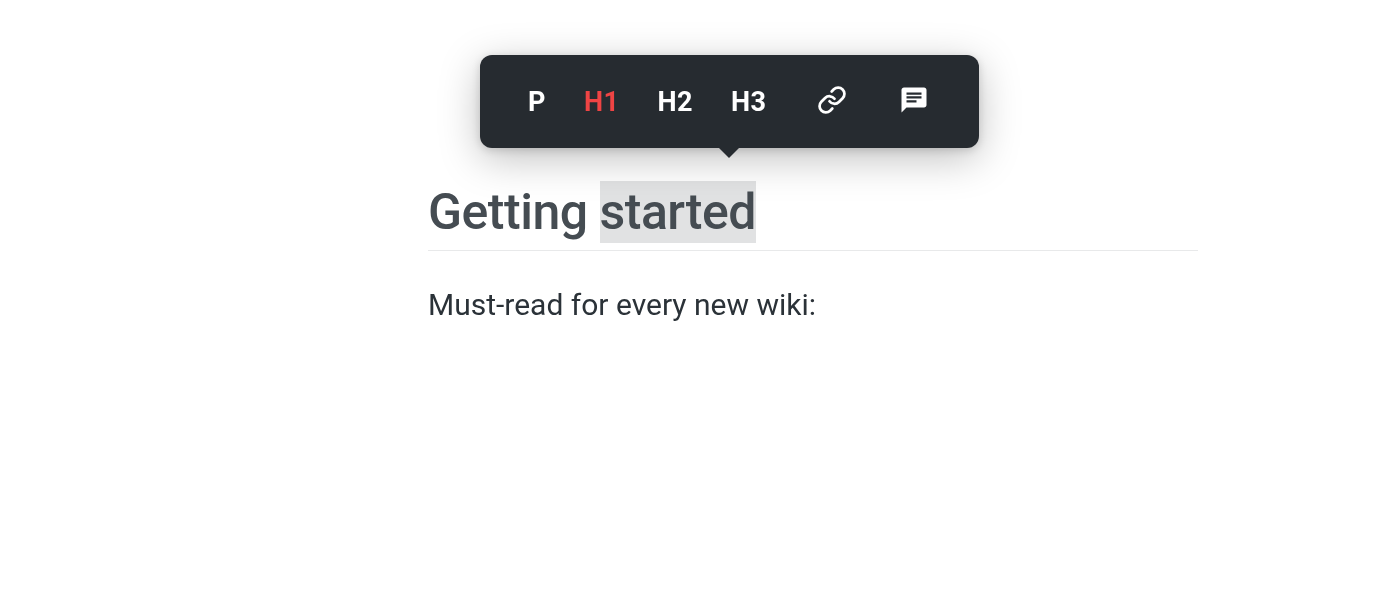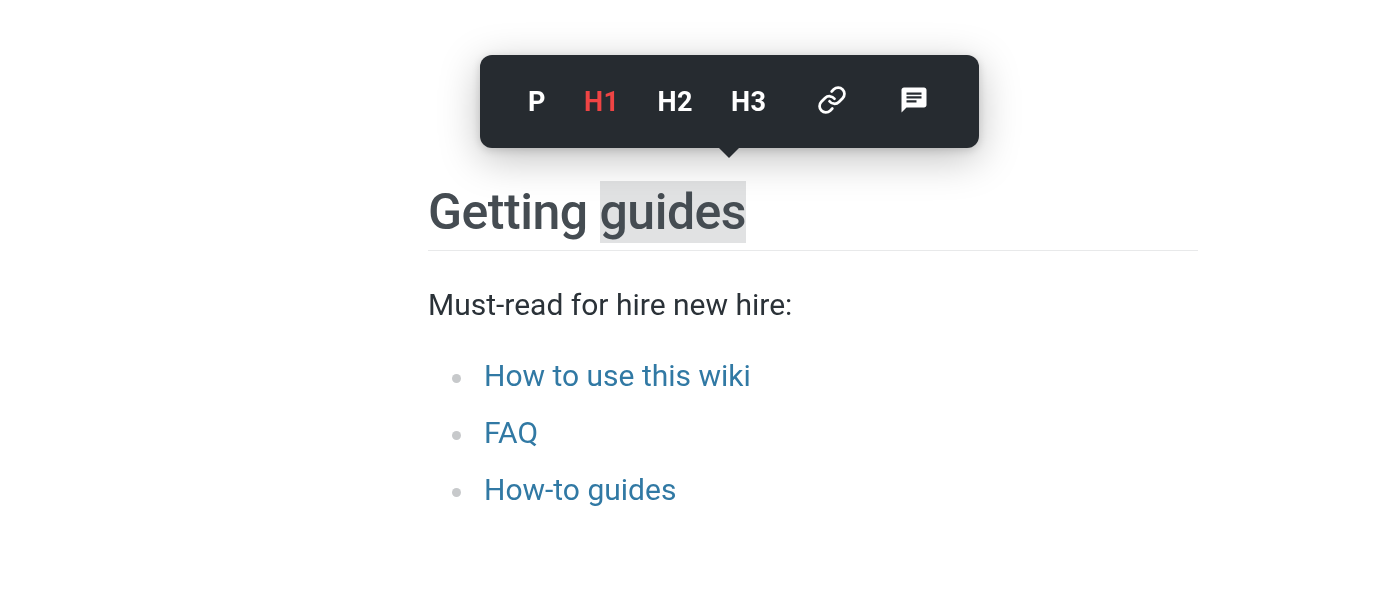--- a/index.html
+++ b/index.html
@@ -131,28 +131,17 @@
   <button class="toolbar-icon-btn">
     <span>
       <svg width="30" height="30" viewBox="0 0 24 24" fill="#fff">
         <path d="M20 2H4c-1.1 0-2 .9-2 2v18l4-4h14c1.1 0 2-.9 2-2V4c0-1.1-.9-2-2-2zM6 9h12v1.8H6V9zm8 5H6v-1.8h8V14zm4-6.2H6V6h12v1.8z"></path>
       </svg>
     </span>
   </button>
 </div>
 
 <div class="content">
-  <h1 class="heading1"><span>Getting </span><span class="selected">guides</span></h1>
+  <h1 class="heading1"><span>Getting </span><span class="selected">started</span></h1>
 
-  <p class="intro">Must-read for hire new hire:</p>
+  <p class="intro">Must-read for every new wiki:</p>
 
-  <ul class="list">
-    <li>
-      <a href="#">How to use this wiki</a>
-    </li>
-    <li>
-      <a href="#">FAQ</a>
-    </li>
-    <li>
-      <a href="#">How-to guides</a>
-    </li>
-  </ul>
 </div>
 
 </body></html>

